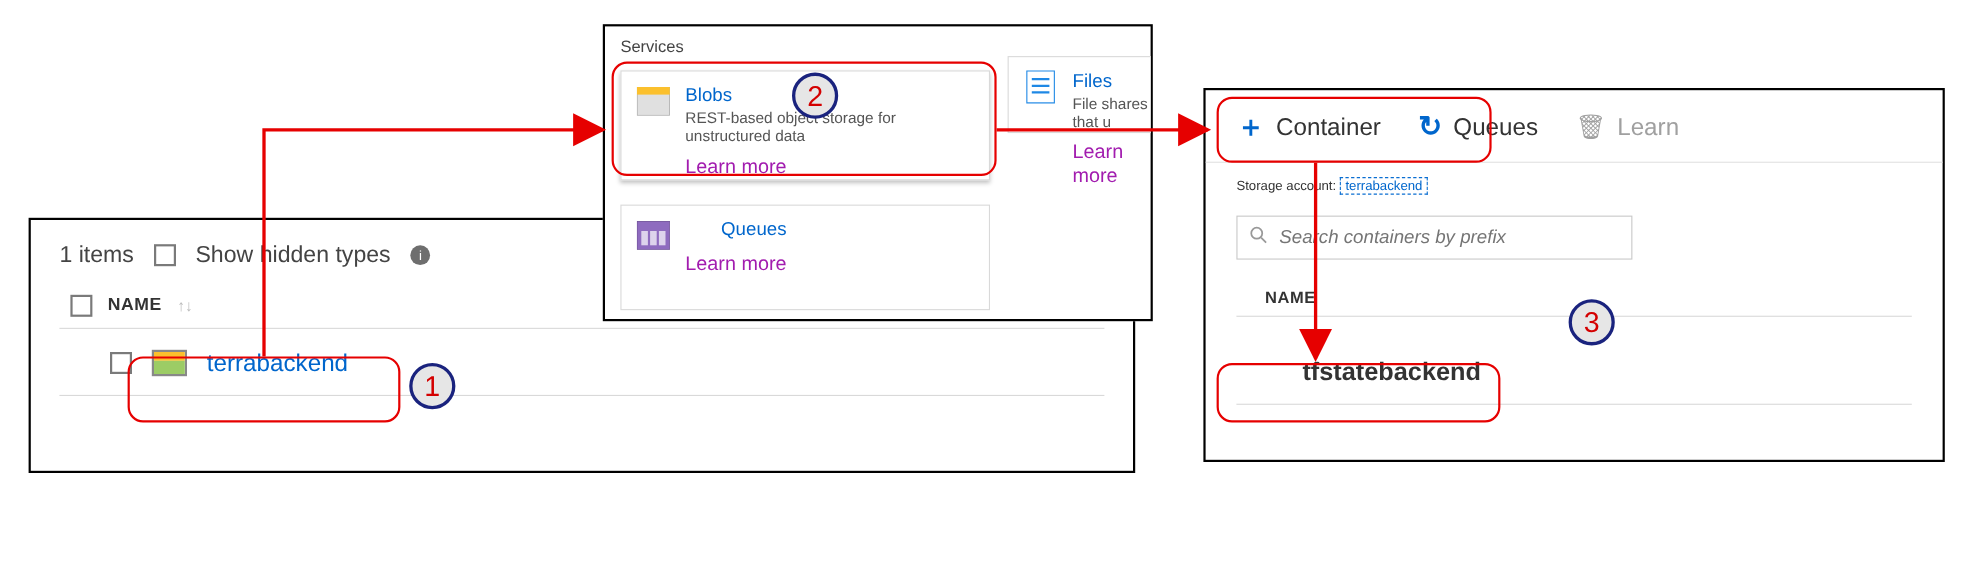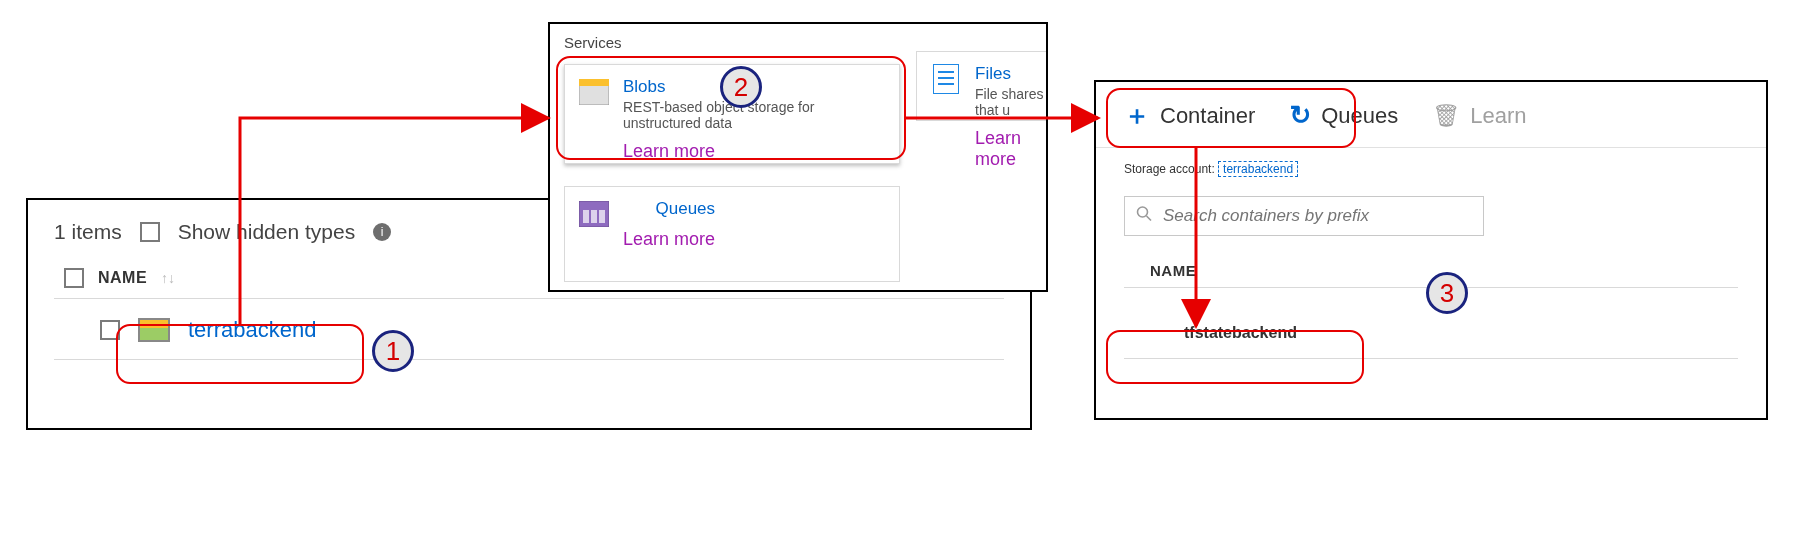--- a/index.html
+++ b/index.html
@@ -66,21 +66,21 @@
   .sa-line { font-size: 12px; color: #333; }
   .sa-link { color: #0066cc; border: 1.5px dashed #0a6ed1; padding: 0 4px; }
   .search-box { position: relative; }
   .search-box .s-icon { position: absolute; left: 12px; top: 50%; transform: translateY(-50%); color: #999; font-size: 18px; }
   .search-box input {
     width: 360px; height: 40px; border: 1px solid #c8c8c8; padding: 0 12px 0 38px;
     font-size: 17px; font-style: italic; color: #999;
   }
   #p3-header { font-weight: 700; font-size: 15px; letter-spacing: 0.5px; padding: 6px 16px 8px 26px;
                border-bottom: 1px solid #d9d9d9; }
-  #p3-row { padding: 16px 0 16px 60px; font-size: 16px; font-weight: 600;
+  #p3-row { padding: 16px 0 16px 60px; font-size: 23px; font-weight: 600;
             border-bottom: 1px solid #d9d9d9; }
 
   
   #arrows { position: absolute; left: 0; top: 0; pointer-events: none; }
 </style>
 </head>
 <body>
 
 <div id="panel1" class="panel-border">
   <div id="p1-topbar">

